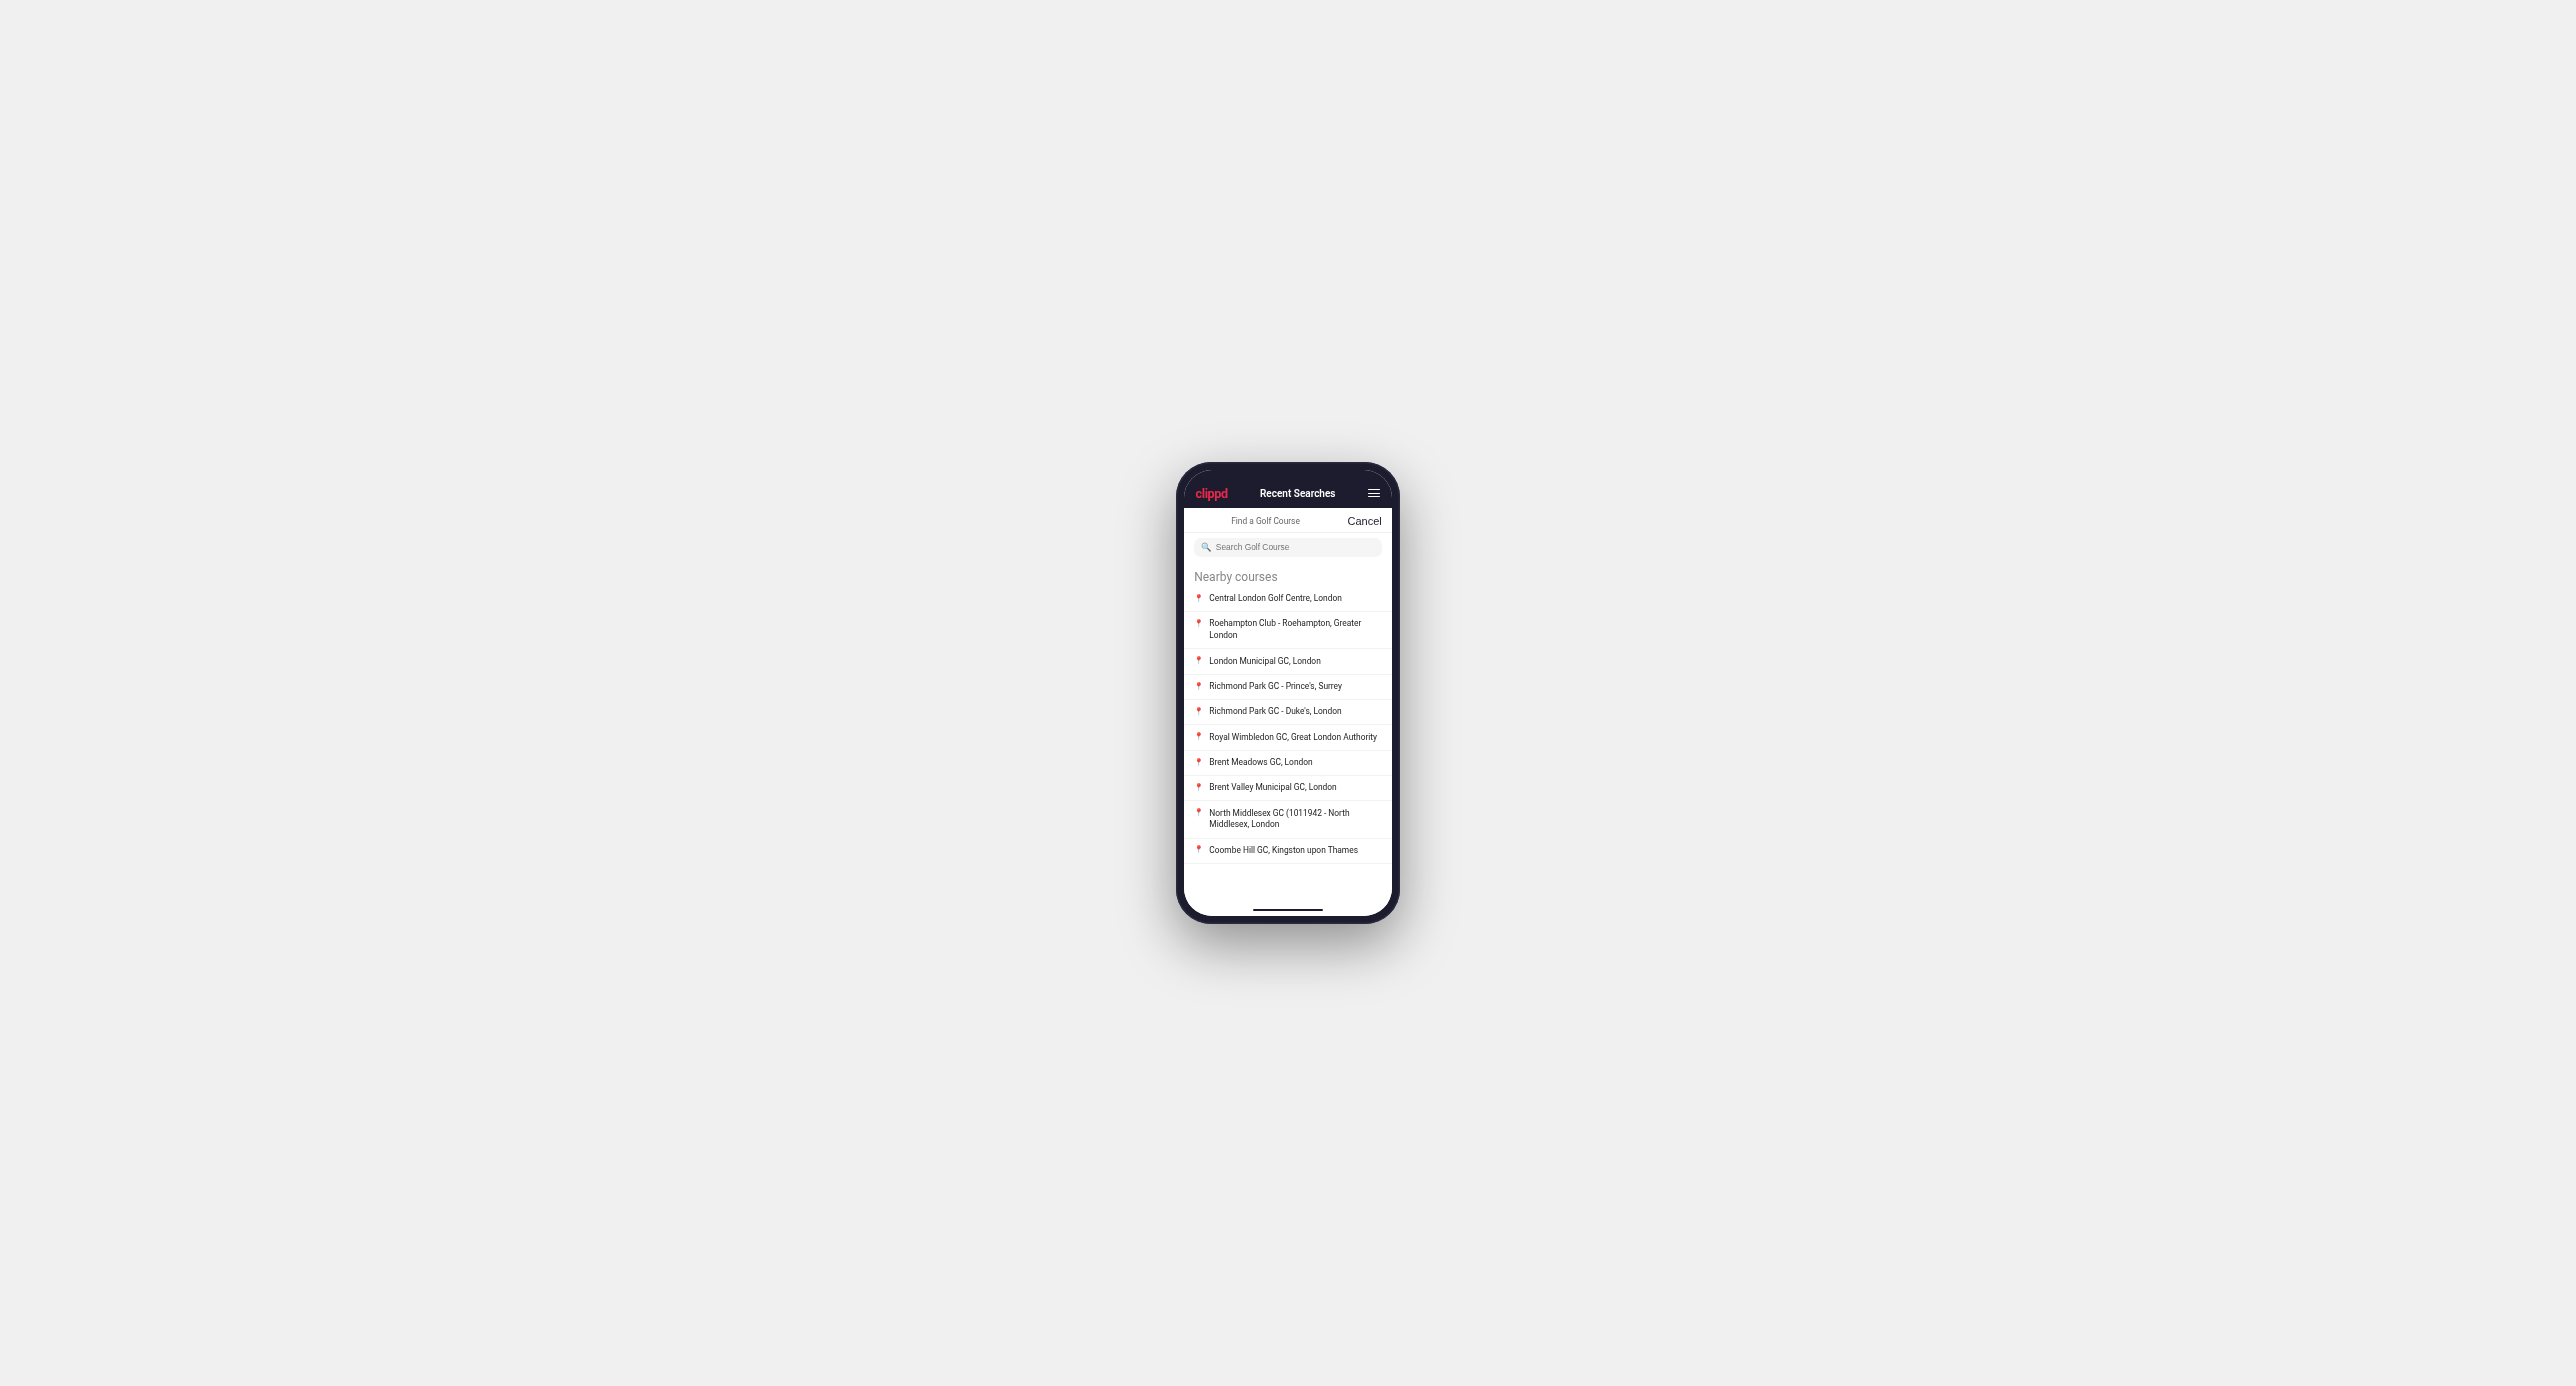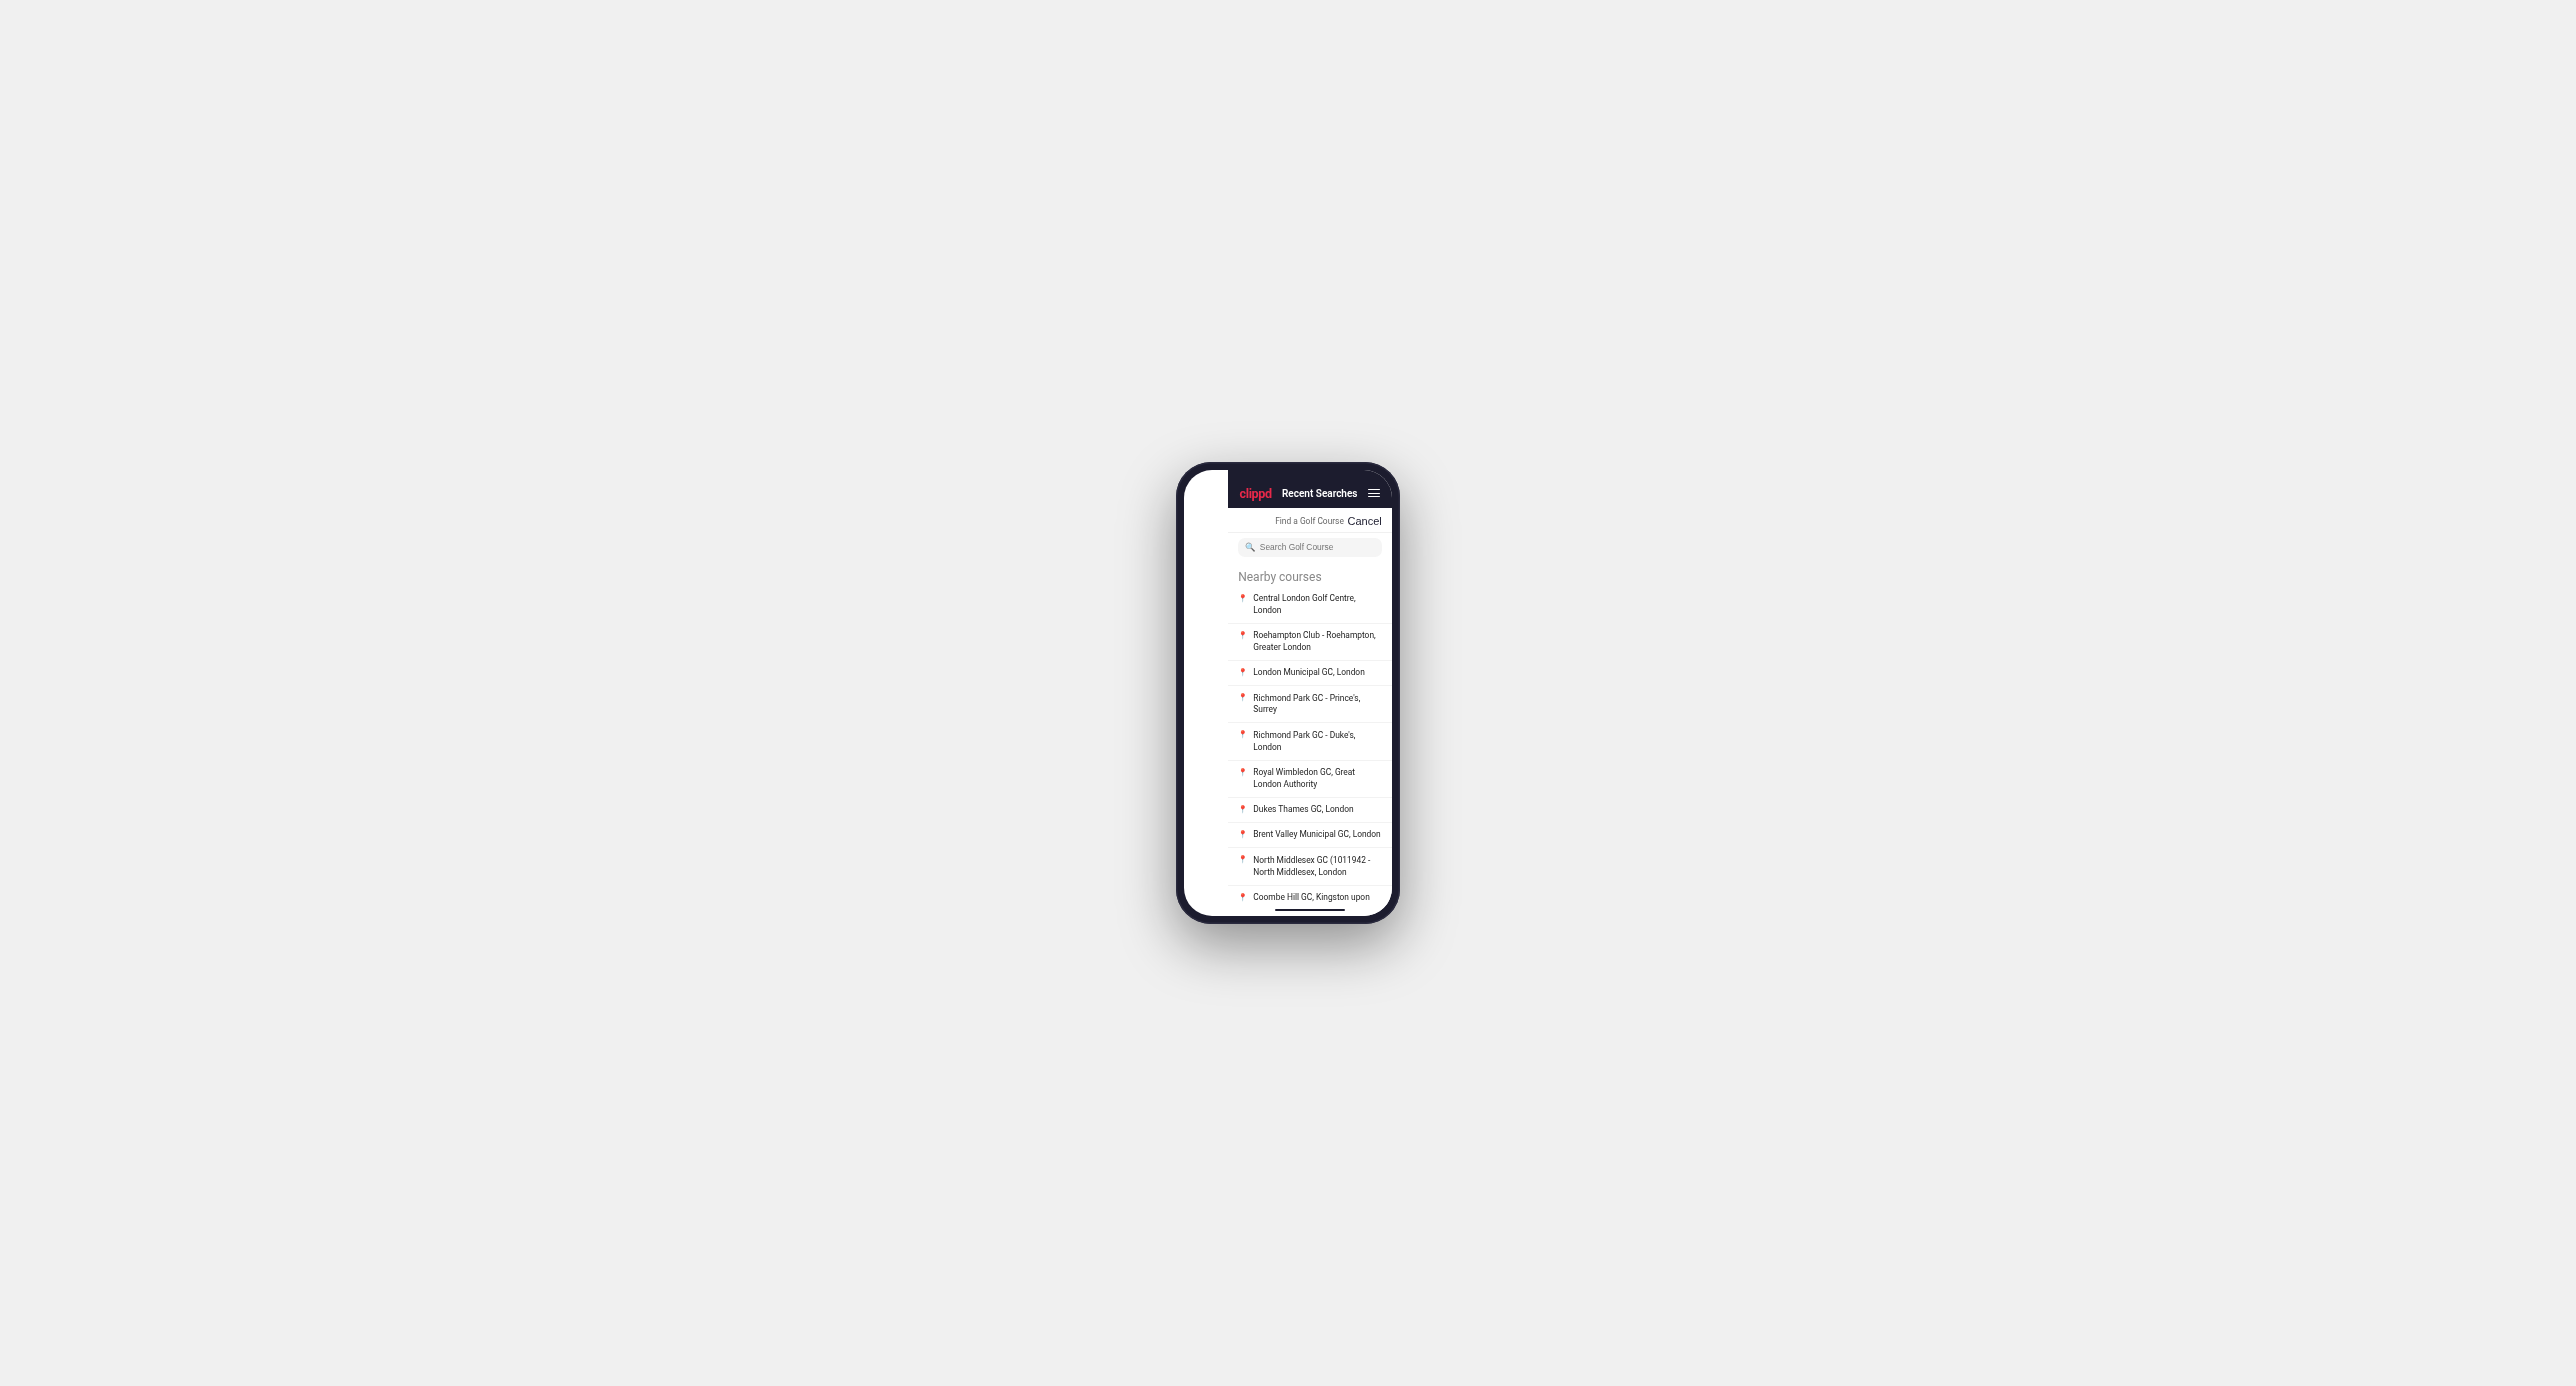--- a/index.html
+++ b/index.html
@@ -28,21 +28,20 @@
     }
 
     .phone-inner {
       width: 100%;
       height: 100%;
       background: #ffffff;
       border-radius: 28px;
       overflow: hidden;
       display: flex;
       flex-direction: column;
-      padding-left: 44px;
     }
 
     .status-bar {
       background: #1c1c2e;
       height: 9.8px;
       flex-shrink: 0;
     }
 
     .app-header {
       background: #1c1c2e;
@@ -245,21 +244,21 @@
         <span class="course-name">Richmond Park GC - Duke's, London</span>
       </div>
 
       <div class="course-item">
         <span class="pin-icon">📍</span>
         <span class="course-name">Royal Wimbledon GC, Great London Authority</span>
       </div>
 
       <div class="course-item">
         <span class="pin-icon">📍</span>
-        <span class="course-name">Dukes Thames GC, London</span>
+        <span class="course-name">Brent Meadows GC, London</span>
       </div>
 
       <div class="course-item">
         <span class="pin-icon">📍</span>
         <span class="course-name">Brent Valley Municipal GC, London</span>
       </div>
 
       <div class="course-item">
         <span class="pin-icon">📍</span>
         <span class="course-name">North Middlesex GC (1011942 - North Middlesex, London</span>

